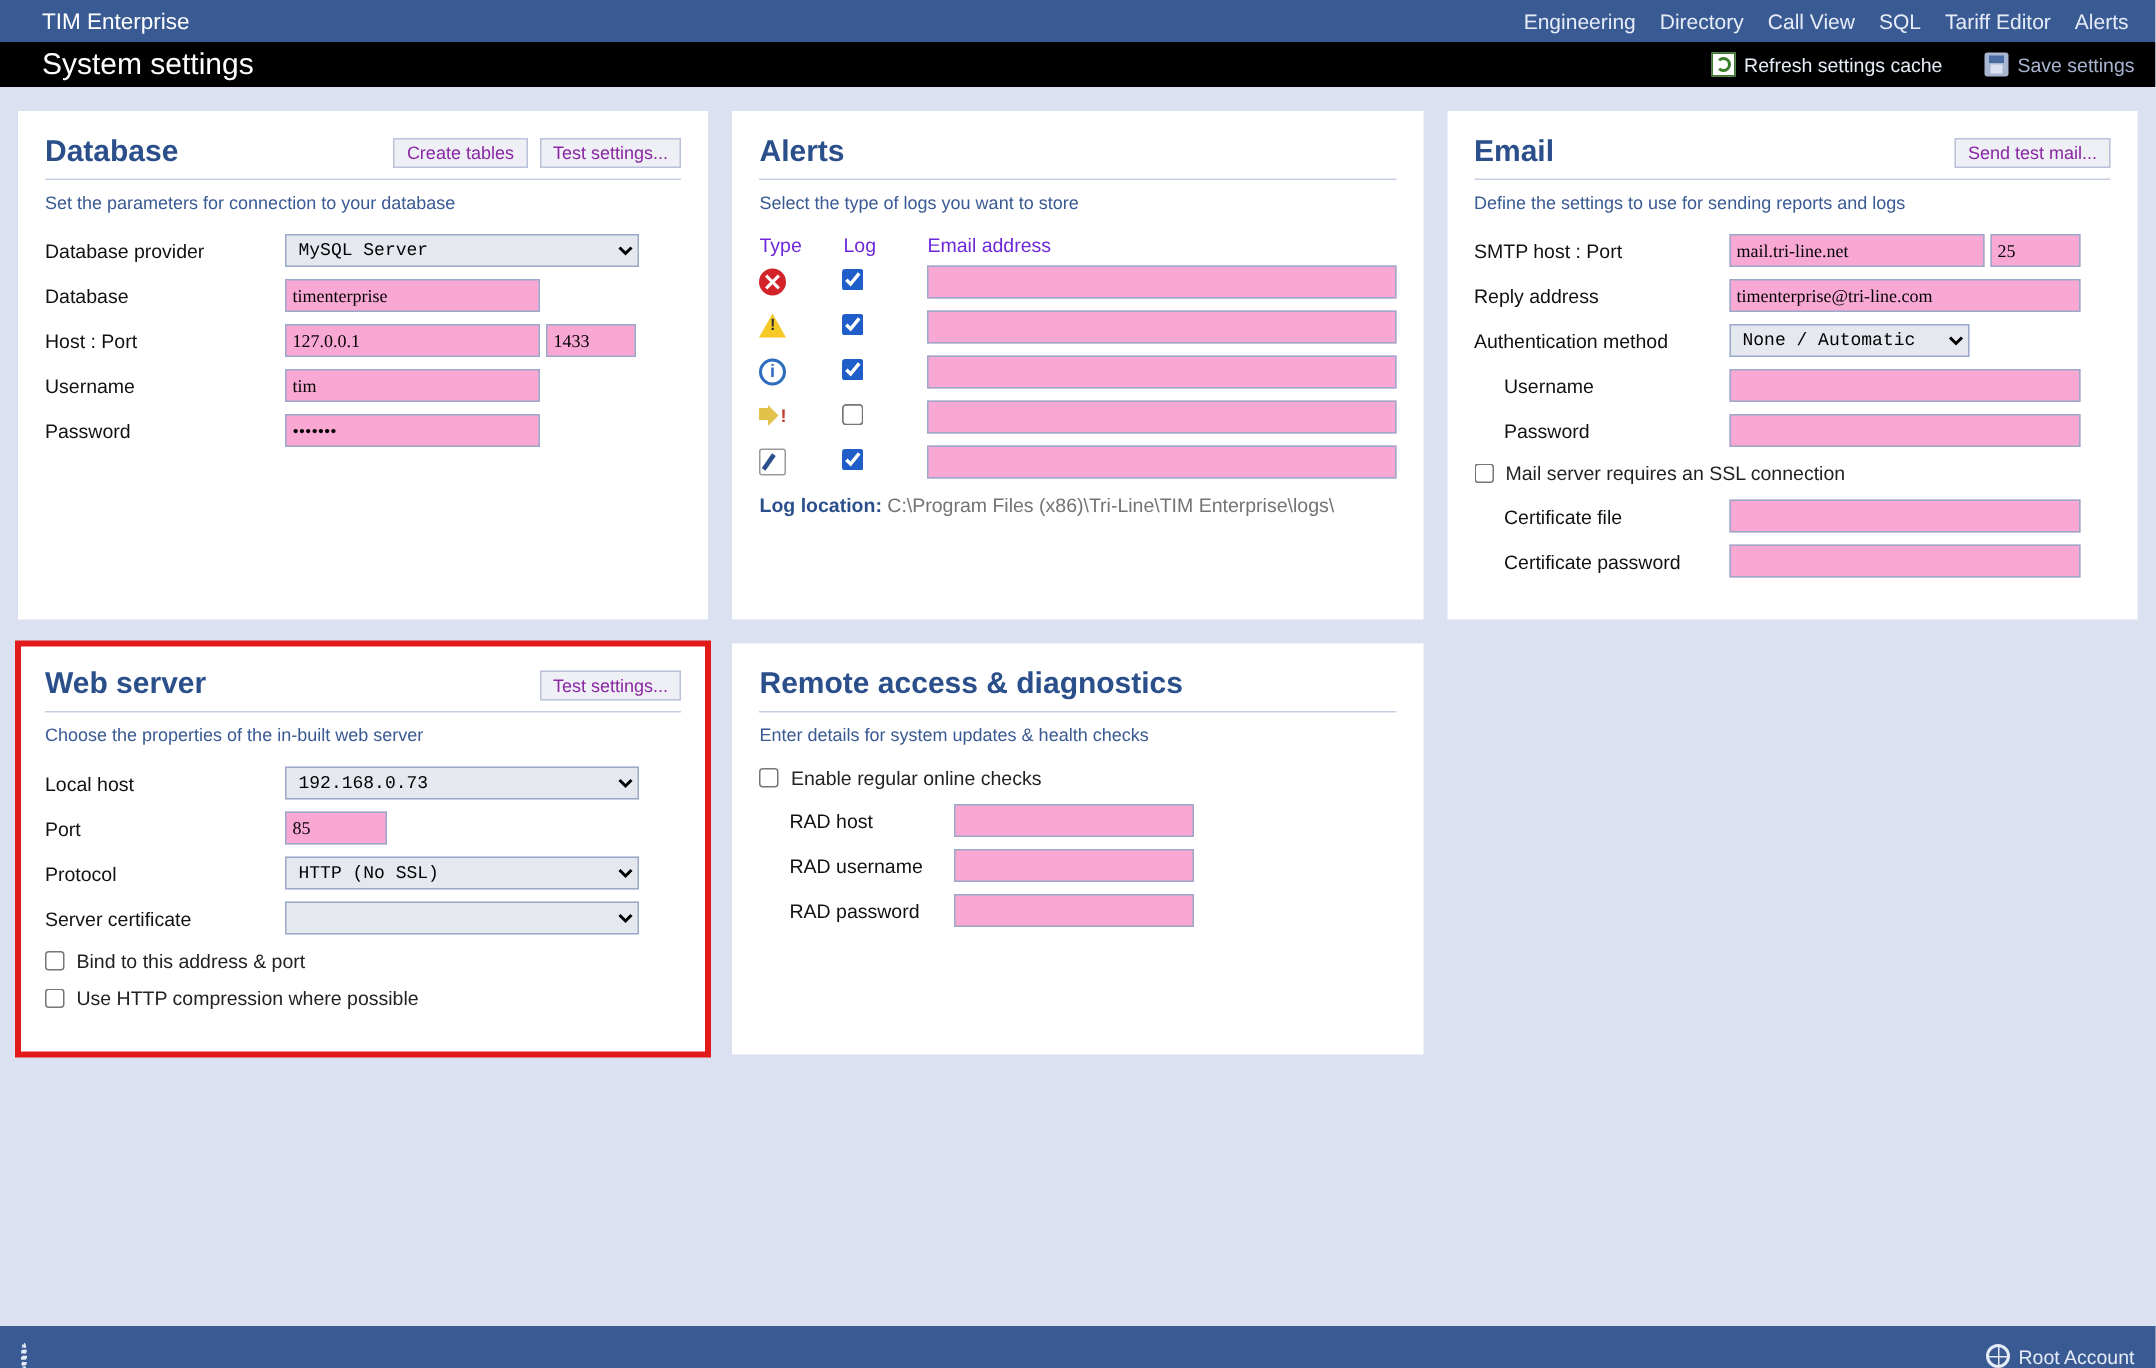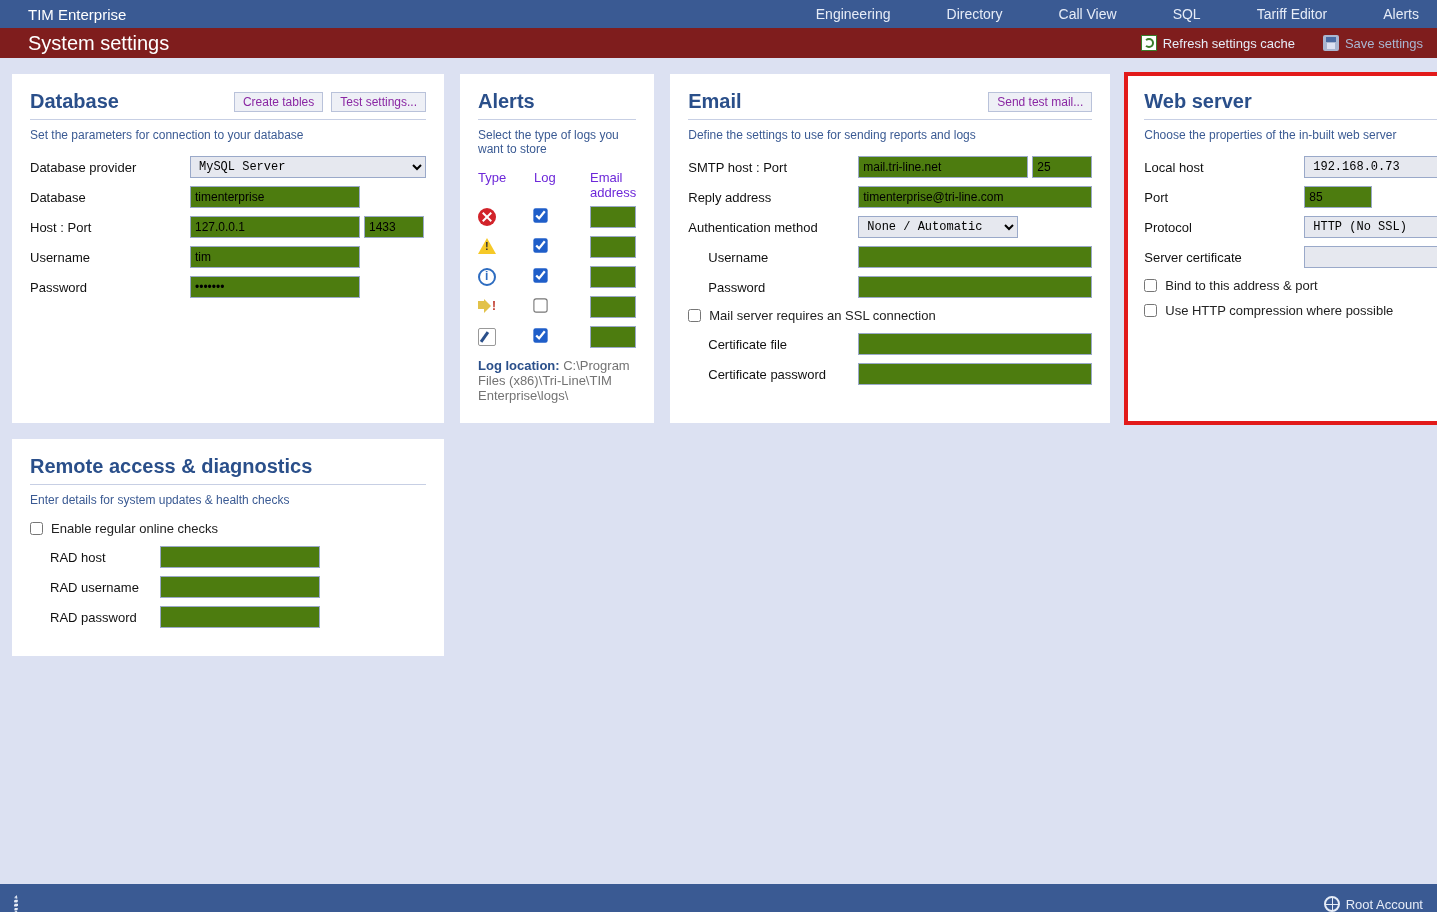--- a/index.html
+++ b/index.html
@@ -3,49 +3,49 @@
 <meta charset="utf-8">
 <style>
   * { box-sizing: border-box; margin: 0; padding: 0; }
   body { font-family: "Segoe UI", Tahoma, Arial, sans-serif; font-size: 13px; background: #dce1f2; color: #222; }
 
   
   .topbar { background: #3a5a93; color: #fff; height: 28px; display:flex; align-items:center; padding:0 18px 0 28px; }
   .brand { font-size: 15px; font-weight: 400; }
   .brand b { font-weight: 400; }
   .brand .light { font-weight: 300; }
-  .topnav { margin-left:auto; display:flex; gap:56px; }
+  .topnav { margin-left:auto; display:flex; gap:16px; }
   .topnav a { color: #e6ecf7; font-size:14px; text-decoration:none; }
 
   
-  .subbar { background: #7f1d1d; color:#fff; height:30px; display:flex; align-items:center; padding:0 14px 0 28px; }
+  .subbar { background: #000000; color:#fff; height:30px; display:flex; align-items:center; padding:0 14px 0 28px; }
   .subbar h1 { font-size: 20px; font-weight: 500; }
   .subbar .actions { margin-left:auto; display:flex; gap:28px; align-items:center; font-size:13px; }
   .subbar .actions .act { display:flex; align-items:center; gap:6px; color:#e6ecf7; cursor:pointer; }
   .subbar .actions .act.disabled { color:#a9b6d1; }
   .icon-refresh { width:16px; height:16px; background:#fff; border:1px solid #3a7d2a; position:relative; }
   .icon-refresh:before{content:''; position:absolute; inset:2px; border:2px solid #3a7d2a; border-left-color:transparent; border-radius:50%; }
   .icon-save { width:16px; height:16px; background:#a9b6d1; border-radius:2px; position:relative; }
   .icon-save:before{content:''; position:absolute; top:2px; left:3px; width:10px; height:5px; background:#4b6ba3;}
   .icon-save:after{content:''; position:absolute; bottom:2px; left:4px; width:8px; height:6px; background:#dce1f2;}
 
   
-  .grid { display:grid; grid-template-columns: repeat(4, 1fr); gap:16px; padding:16px 12px 20px 12px; }
+  .grid { display:grid; grid-template-columns: repeat(3, 1fr); gap:16px; padding:16px 12px 20px 12px; }
   .panel { background:#fff; padding:16px 18px 20px 18px; }
   .panel h2 { color:#2a4f8a; font-size:20px; font-weight:600; border-bottom:1px solid #c7cfe4; padding-bottom:6px; margin-bottom:6px; display:flex; align-items:center; }
   .panel h2 .pbtns { margin-left:auto; display:flex; gap:8px;align-items:flex-end; }
   .pbtn { background:#eef0f6; border:1px solid #b9c2da; color:#8a27a3; font-size:12px; padding:2px 8px; cursor:pointer; }
   .panel .desc { color:#3a5a93; font-size:12px; margin:8px 0 14px 0; }
 
   .row { display:flex; align-items:center; margin-bottom:8px; }
   .row label { width:160px; color:#111; }
   .row .inputs { display:flex; gap:4px; }
   input[type=text], input[type=password], select {
-    font-family: Liberation Sans, sans-serif; font-size:12px;
-    border:1px solid #9aa9c9; background:#4d7c0f; padding:2px 4px; height:22px;
+    font-family: Liberation Serif, serif; font-size:12px;
+    border:1px solid #9aa9c9; background:#f9a8d4; padding:2px 4px; height:22px;
   }
   select { background:#e6e8ef; font-family:"Courier New",monospace; }
   .w170{width:170px;} .w60{width:60px;} .w230{width:236px;} .w160{width:160px;}
 
   
   .alerts-head { display:grid; grid-template-columns: 56px 56px 1fr; color:#6d28d9; font-weight:400; font-size:13px; margin-bottom:6px; }
   .alerts-row { display:grid; grid-template-columns:56px 56px 1fr; align-items:center; margin-bottom:8px; }
   .alerts-row input[type=text]{ width:100%; }
   .alerts-row input[type=checkbox]{ transform:scale(1.1); accent-color:#1f5ec9; }
 

